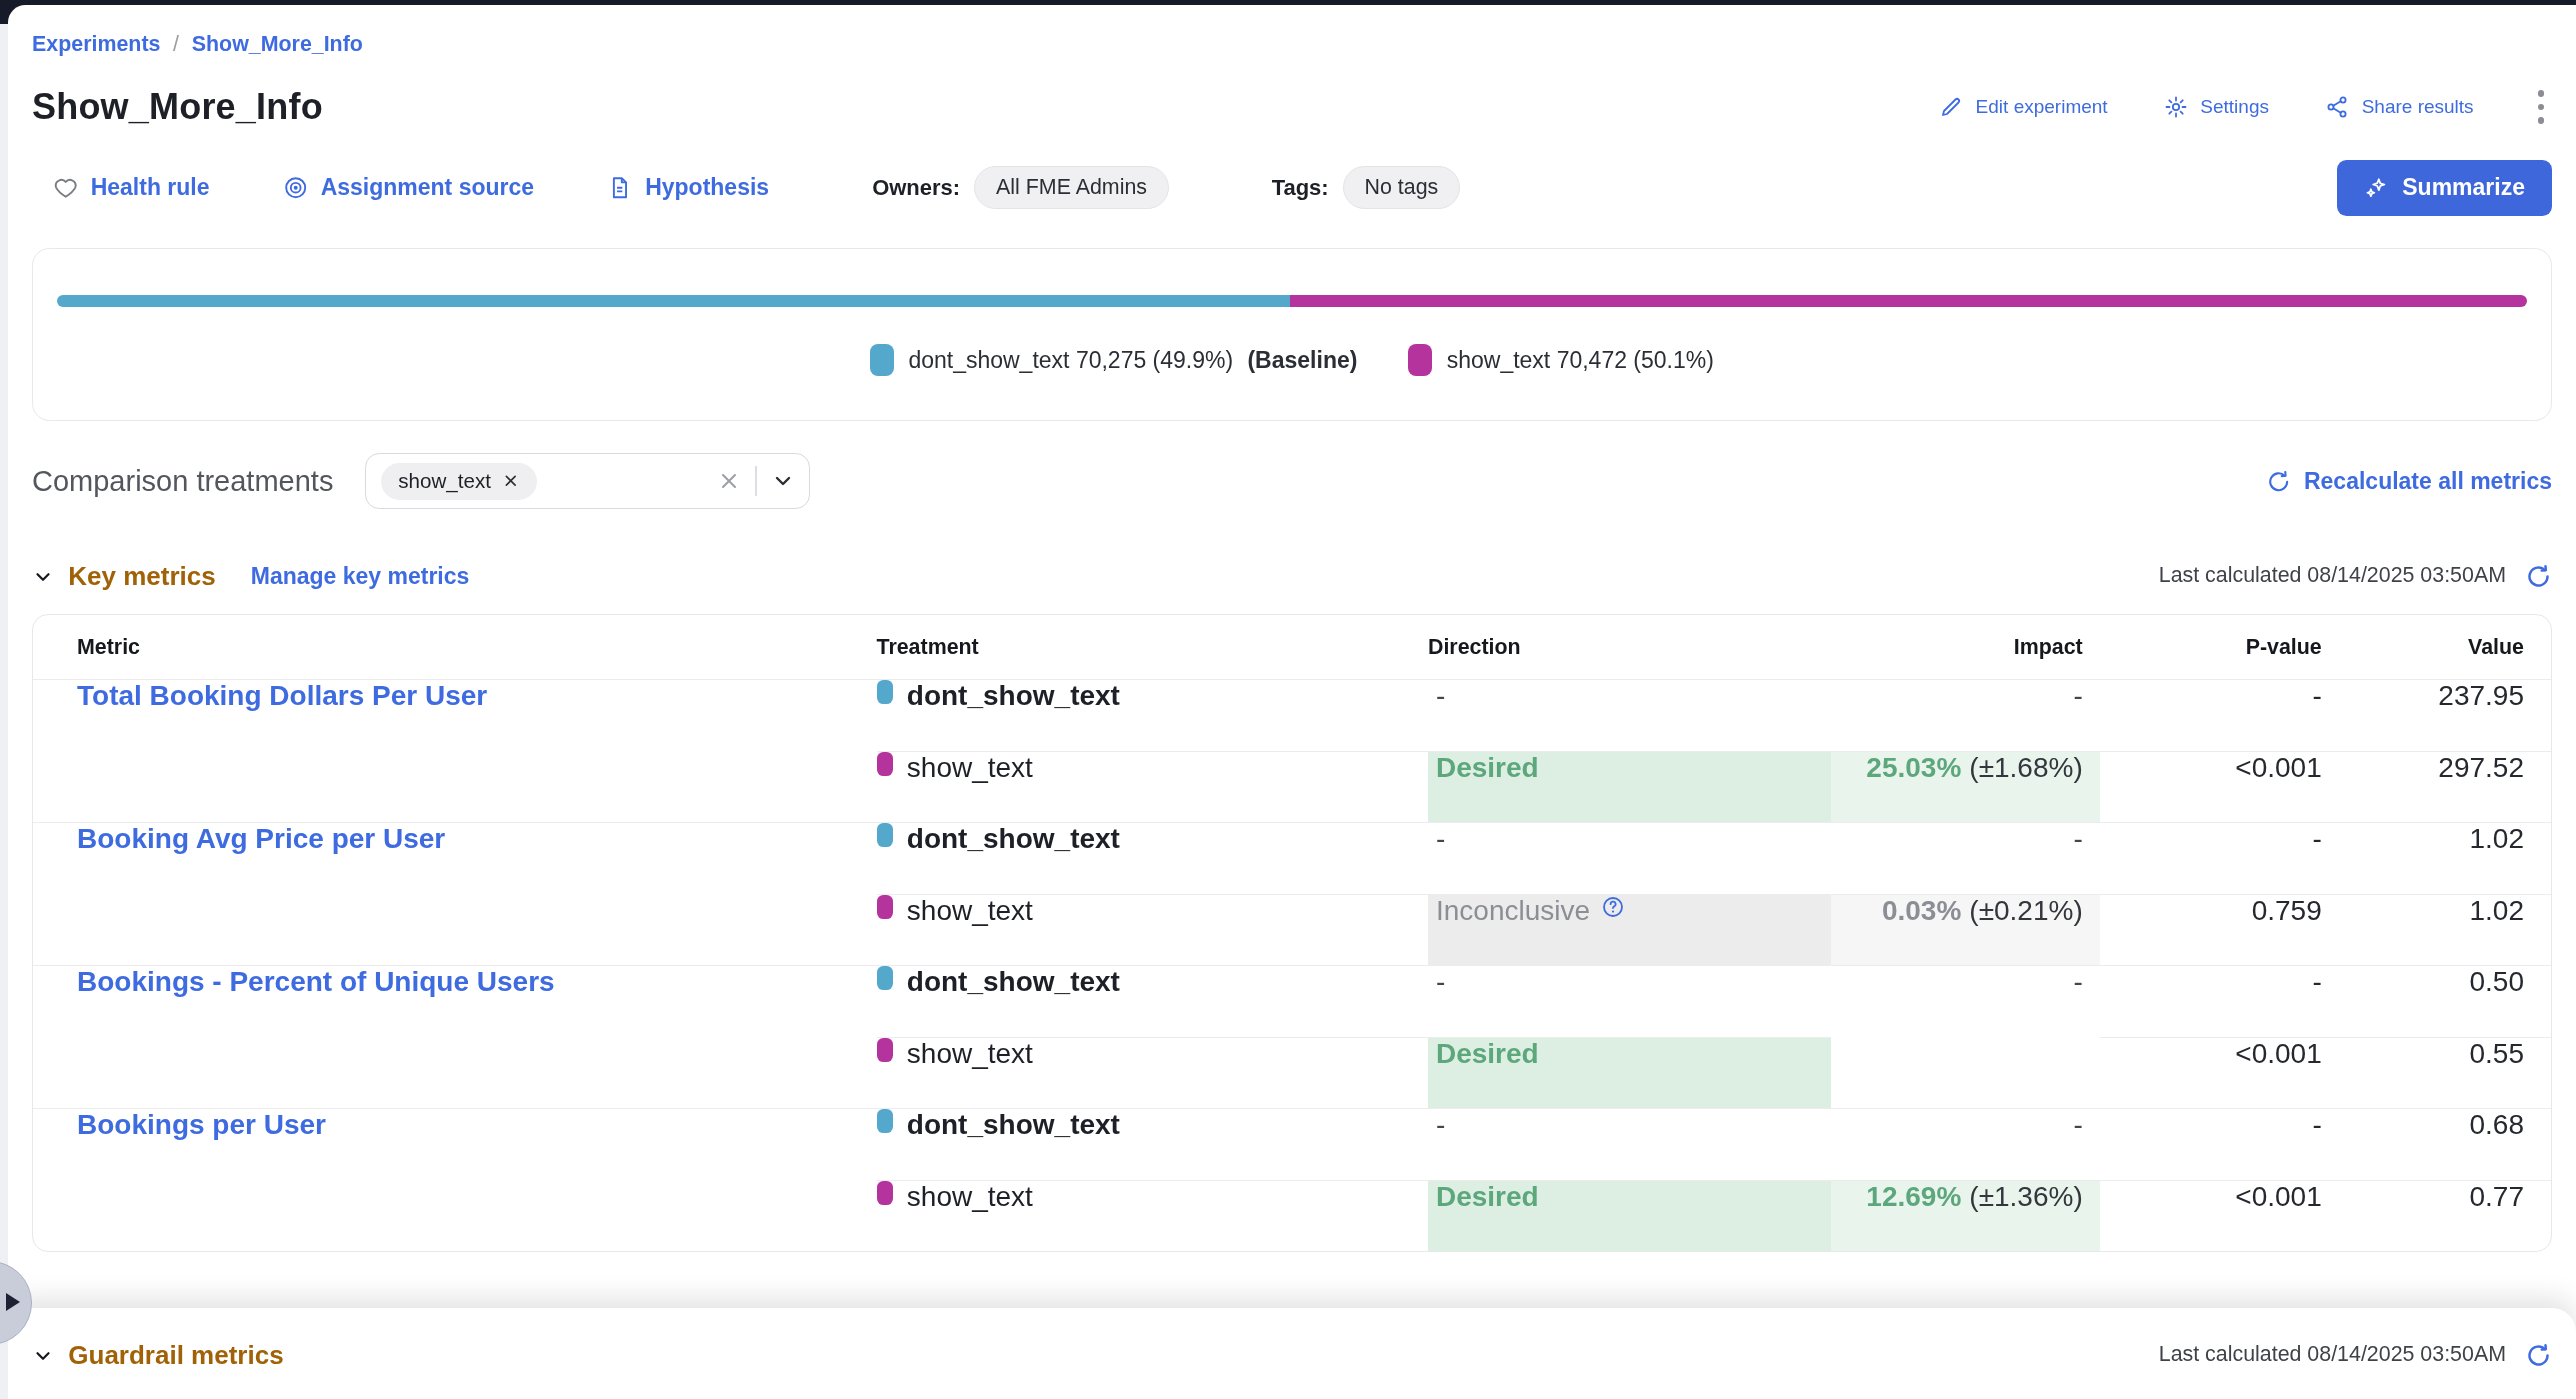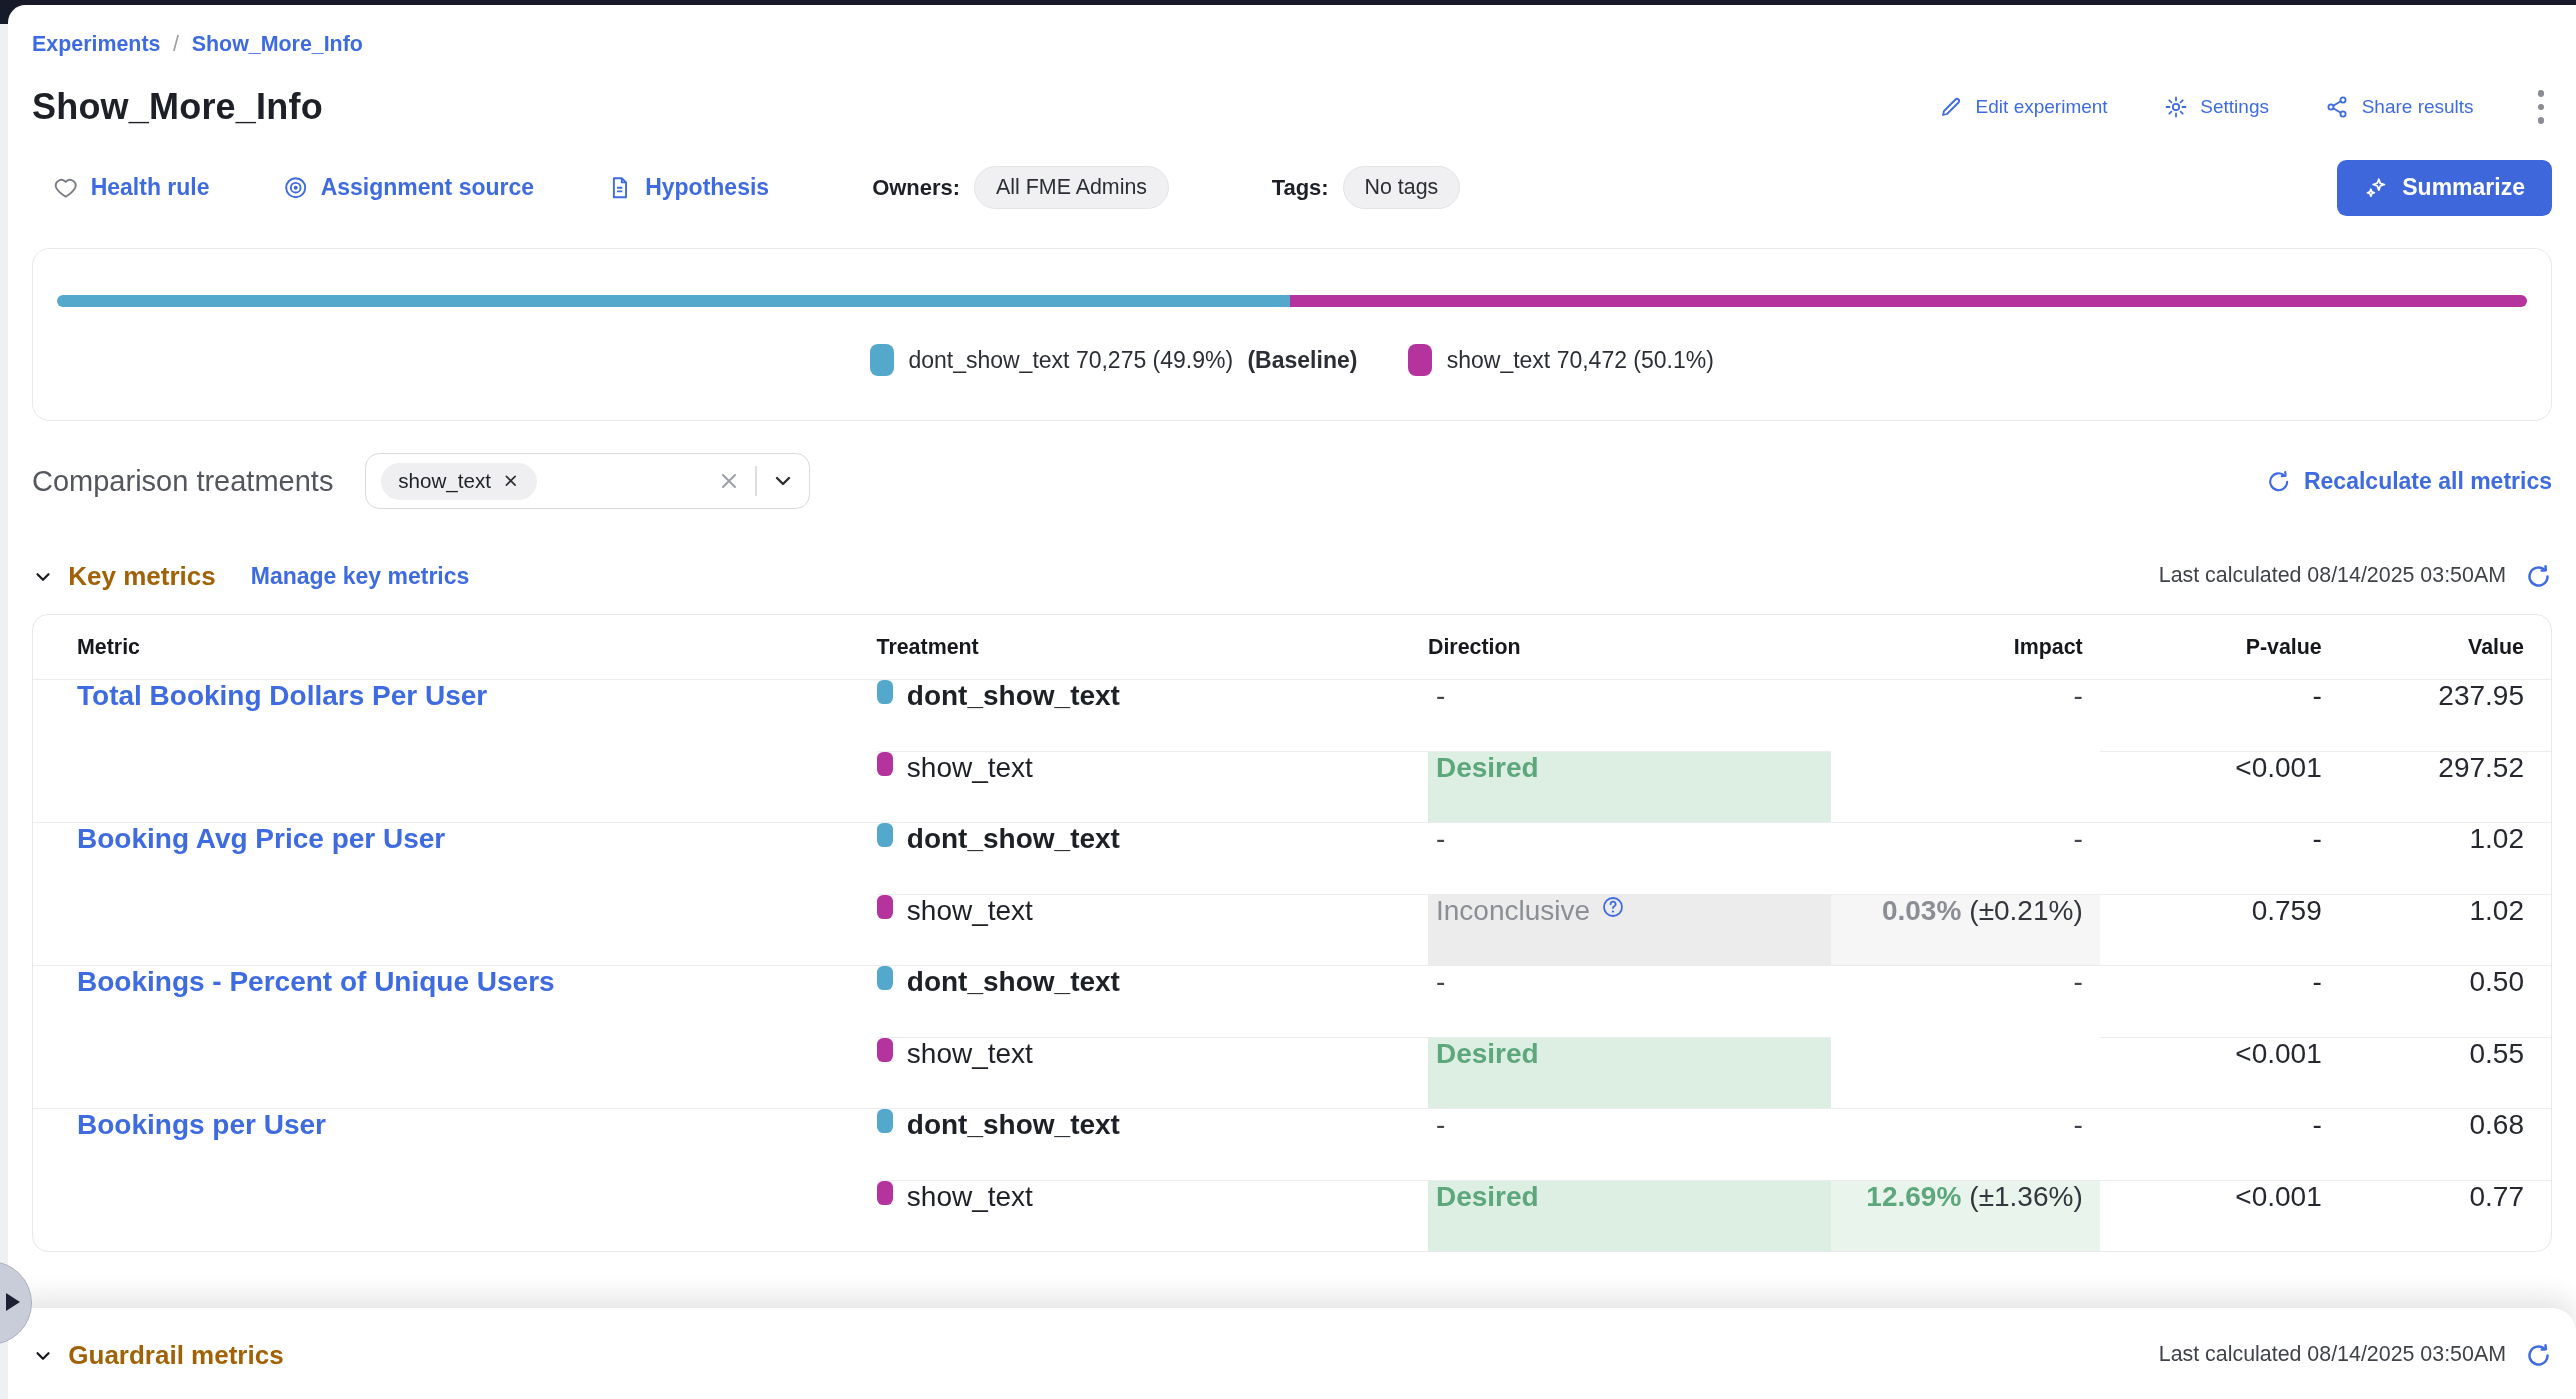--- a/index.html
+++ b/index.html
@@ -285,20 +285,24 @@
       <div class="cell pvcell">-</div>
       <div class="cell valcell">237.95</div>
       <div class="cell r2 desired-row" style="grid-column:2">
             <span class="sw-s" style="background: rgb(181, 51, 156);"></span>
             <span class="tname">show_text</span>
           </div>
       <div class="cell r2 desired" style="display:contents"></div>
       <div class="cell r2 dircell" style="grid-column:3;background:var(--green-bg1);color:var(--green);font-weight:700">
             <span>Desired</span>
           </div>
+      <div class="cell r2 impcell" style="grid-column:4;background:var(--green-bg2)">
+            <span class="pct" style="color:var(--green)">25.03%</span>
+            <span class="ci">(±1.68%)</span>
+          </div>
       <div class="cell r2 pvcell" style="grid-column:5">&lt;0.001</div>
       <div class="cell r2 valcell" style="grid-column:6">297.52</div>
     </div>
 
     <div class="tgrid mgroup">
       <div class="cell metric">
             <a>Booking Avg Price per User</a>
           </div>
       <div class="cell">
             <span class="sw-s" style="background: rgb(84, 168, 203);"></span>

